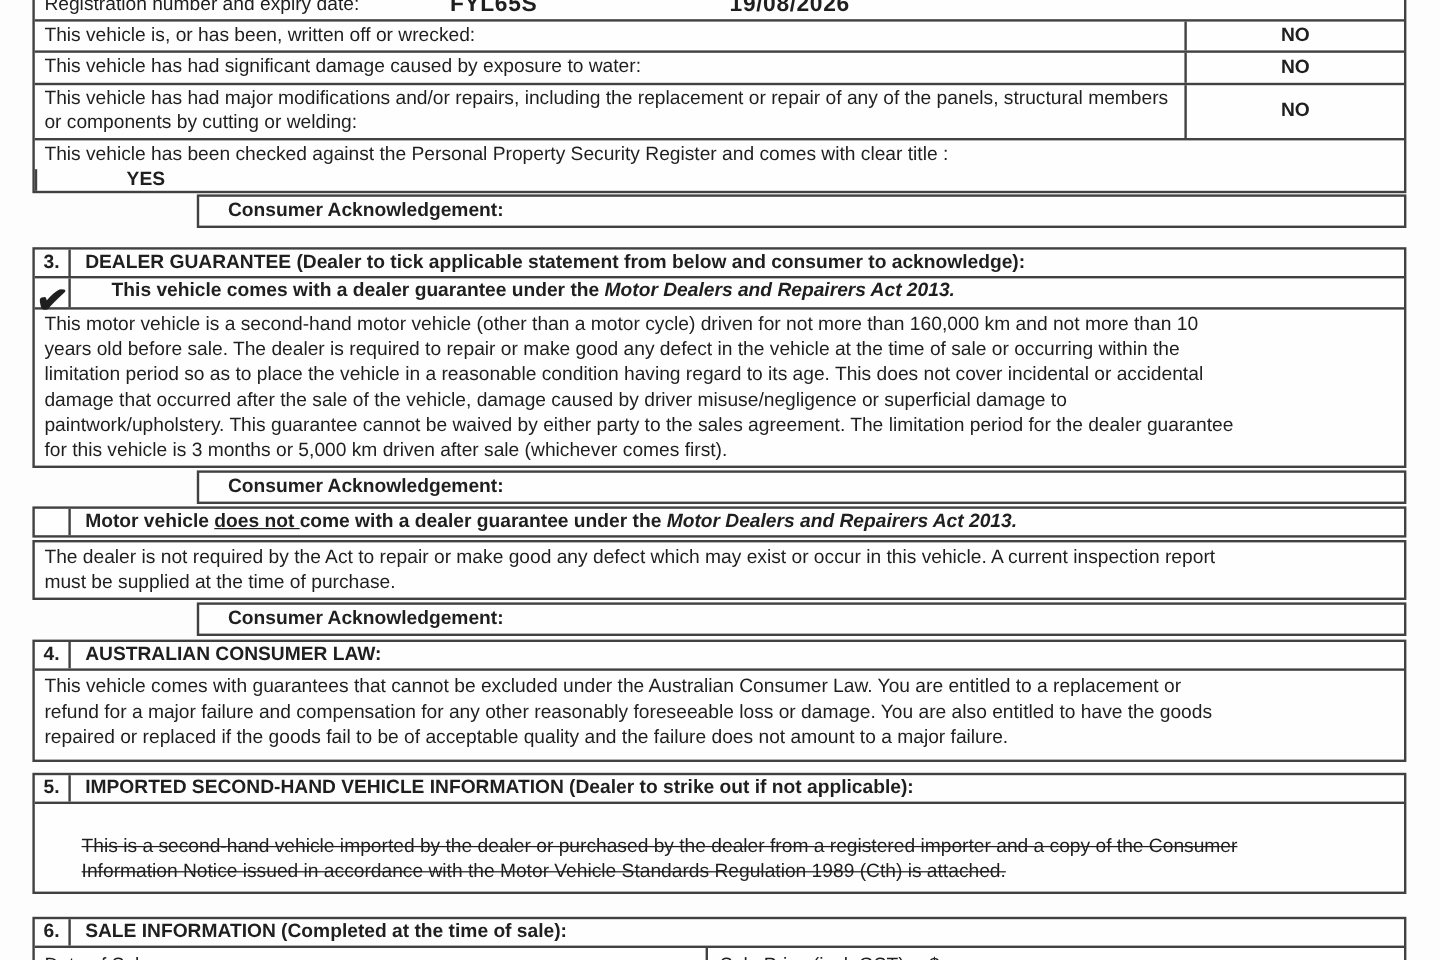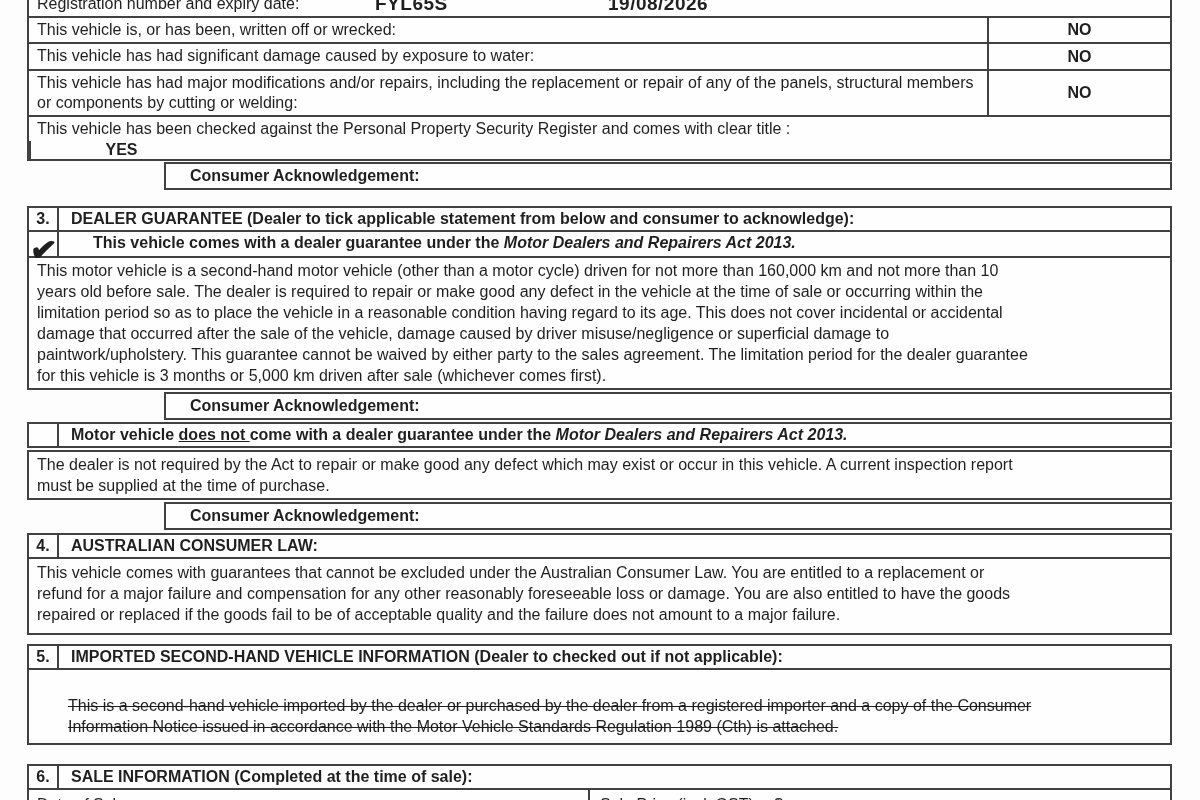--- a/index.html
+++ b/index.html
@@ -149,21 +149,21 @@
       <div class="hdr-title">AUSTRALIAN CONSUMER LAW:</div>
     </div>
     <div class="para para4">This vehicle comes with guarantees that cannot be excluded under the Australian Consumer Law. You are entitled to a replacement or
 refund for a major failure and compensation for any other reasonably foreseeable loss or damage. You are also entitled to have the goods
 repaired or replaced if the goods fail to be of acceptable quality and the failure does not amount to a major failure.</div>
   </div>
 
   <div class="box mt9">
     <div class="row bb hdr">
       <div class="num">5.</div>
-      <div class="hdr-title">IMPORTED SECOND-HAND VEHICLE INFORMATION (Dealer to checked out if not applicable):</div>
+      <div class="hdr-title">IMPORTED SECOND-HAND VEHICLE INFORMATION (Dealer to strike out if not applicable):</div>
     </div>
     <div class="para para5">
       <span class="strike">This is a second-hand vehicle imported by the dealer or purchased by the dealer from a registered importer and a copy of the Consumer
 Information Notice issued in accordance with the Motor Vehicle Standards Regulation 1989 (Cth) is attached.</span>
     </div>
   </div>
 
   <div class="box mt19">
     <div class="row bb hdr">
       <div class="num">6.</div>

